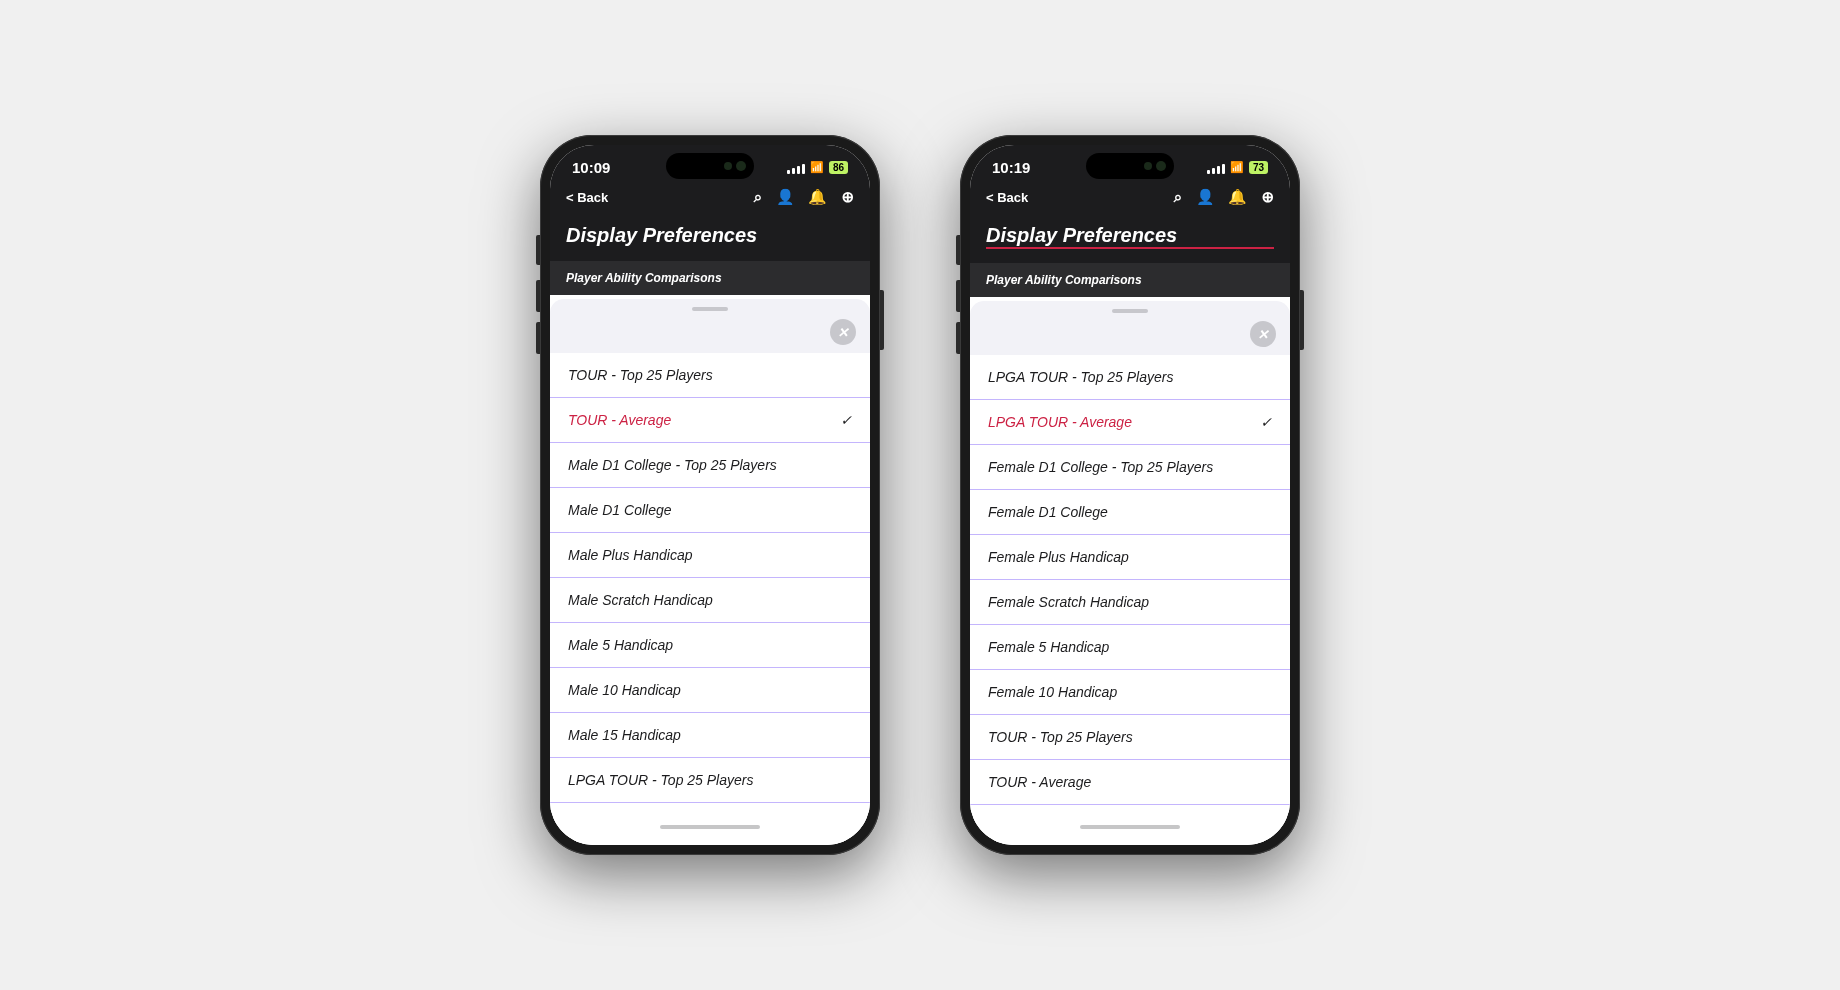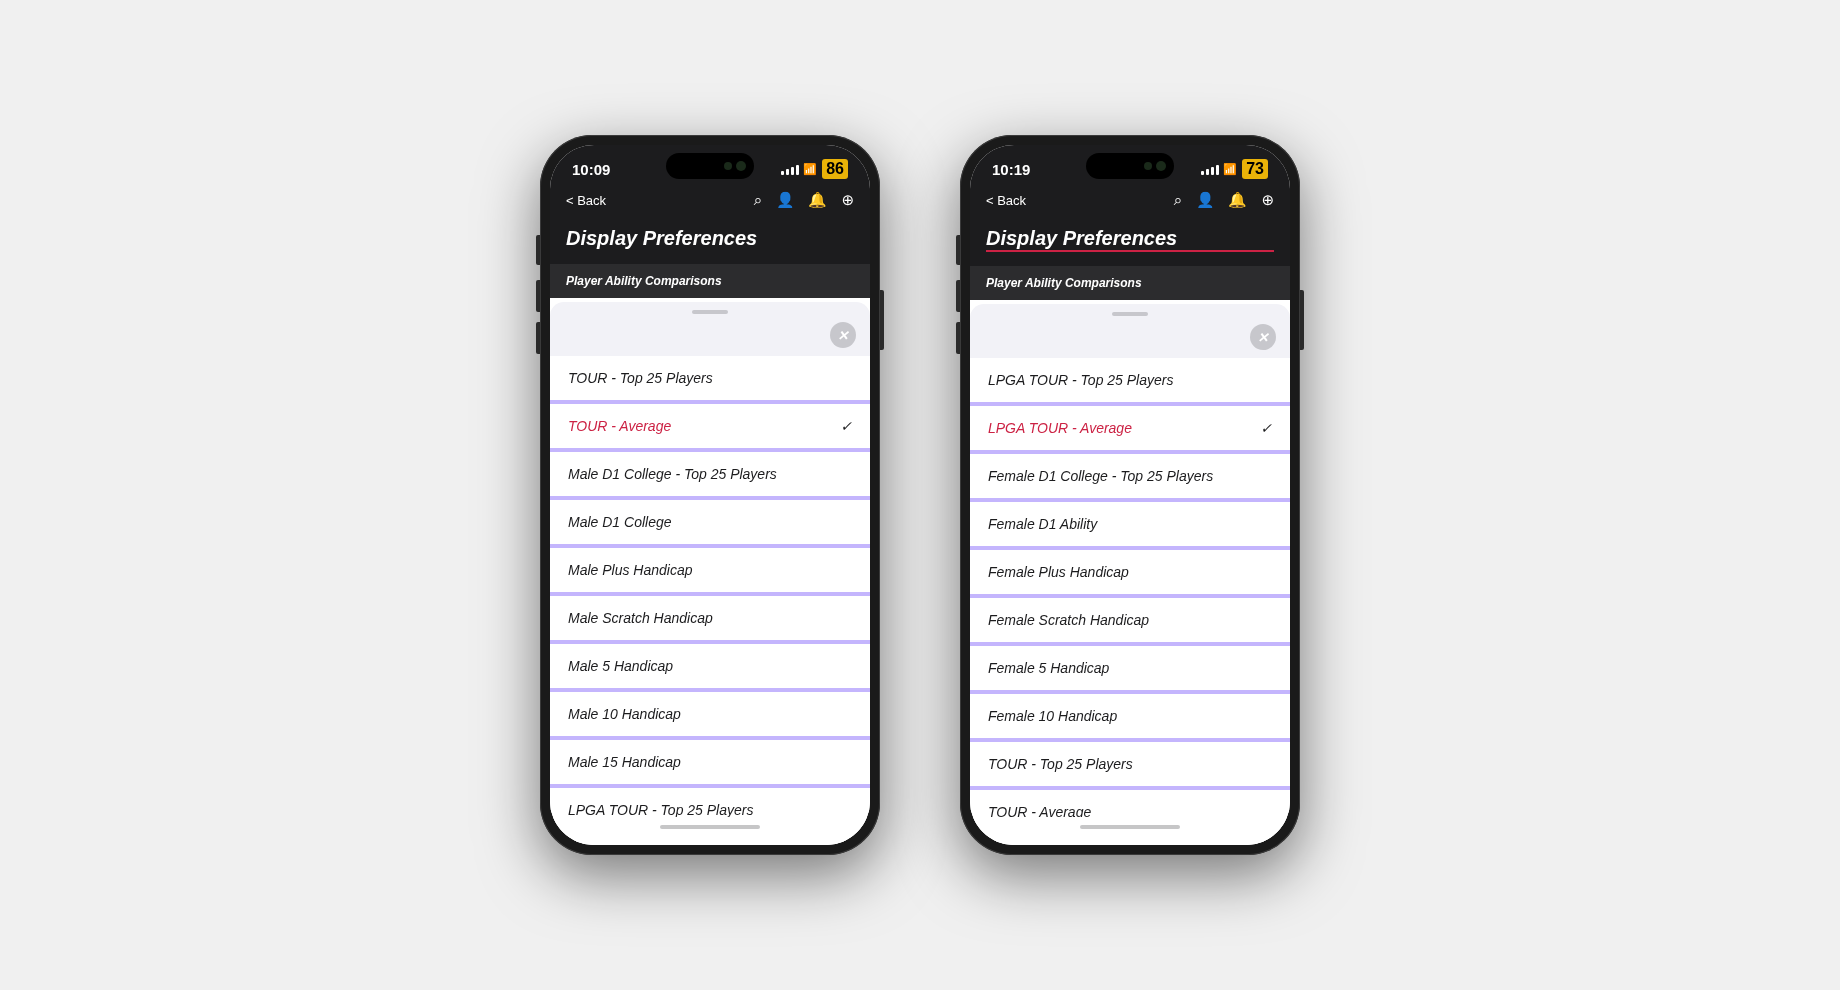--- a/index.html
+++ b/index.html
@@ -102,36 +102,37 @@
       background: #fff;
       border-radius: 1px;
       width: 3px;
     }
 
     .wifi-icon {
       font-size: 11px;
     }
 
     .battery-badge {
-      background: #eab308;
+      background: #bef264;
       border-radius: 3px;
       padding: 1px 4px;
       color: #000;
-      font-size: 16px;
+      font-size: 10px;
       font-weight: 700;
     }
 
     
     .nav-bar {
       background: #1c1c1e;
       display: flex;
       align-items: center;
       padding: 6px 16px 8px;
       gap: 12px;
       flex-shrink: 0;
+      font-weight: bold;
     }
 
     .nav-back {
       color: #fff;
       font-size: 13px;
       display: flex;
       align-items: center;
       gap: 2px;
     }
 
@@ -235,21 +236,21 @@
       flex: 1;
       overflow-y: auto;
       background: #fff;
     }
 
     .list-item {
       display: flex;
       align-items: center;
       justify-content: space-between;
       padding: 14px 18px;
-      border-bottom: 4px solid #c4b5fd;
+      border-bottom: 1px solid #c4b5fd;
       cursor: pointer;
     }
 
     .list-item-label {
       font-size: 14px;
       color: #1c1c1e;
       font-weight: 400;
     }
 
     .list-item-label.selected {
@@ -475,21 +476,21 @@
               <span class="list-item-label">LPGA TOUR - Top 25 Players</span>
             </div>
             <div class="list-item">
               <span class="list-item-label selected">LPGA TOUR - Average</span>
               <span class="check-mark">✓</span>
             </div>
             <div class="list-item">
               <span class="list-item-label">Female D1 College - Top 25 Players</span>
             </div>
             <div class="list-item">
-              <span class="list-item-label">Female D1 Ability</span>
+              <span class="list-item-label">Female D1 College</span>
             </div>
             <div class="list-item">
               <span class="list-item-label">Female Plus Handicap</span>
             </div>
             <div class="list-item">
               <span class="list-item-label">Female Scratch Handicap</span>
             </div>
             <div class="list-item">
               <span class="list-item-label">Female 5 Handicap</span>
             </div>

